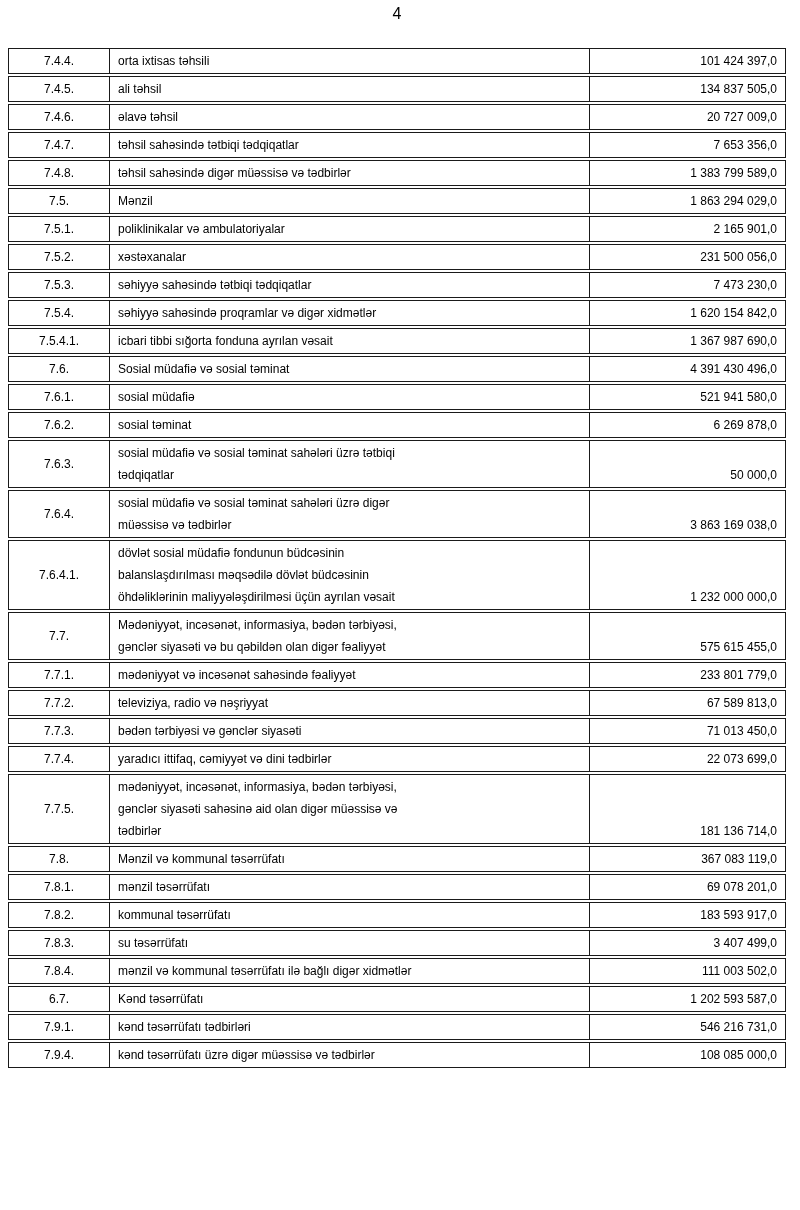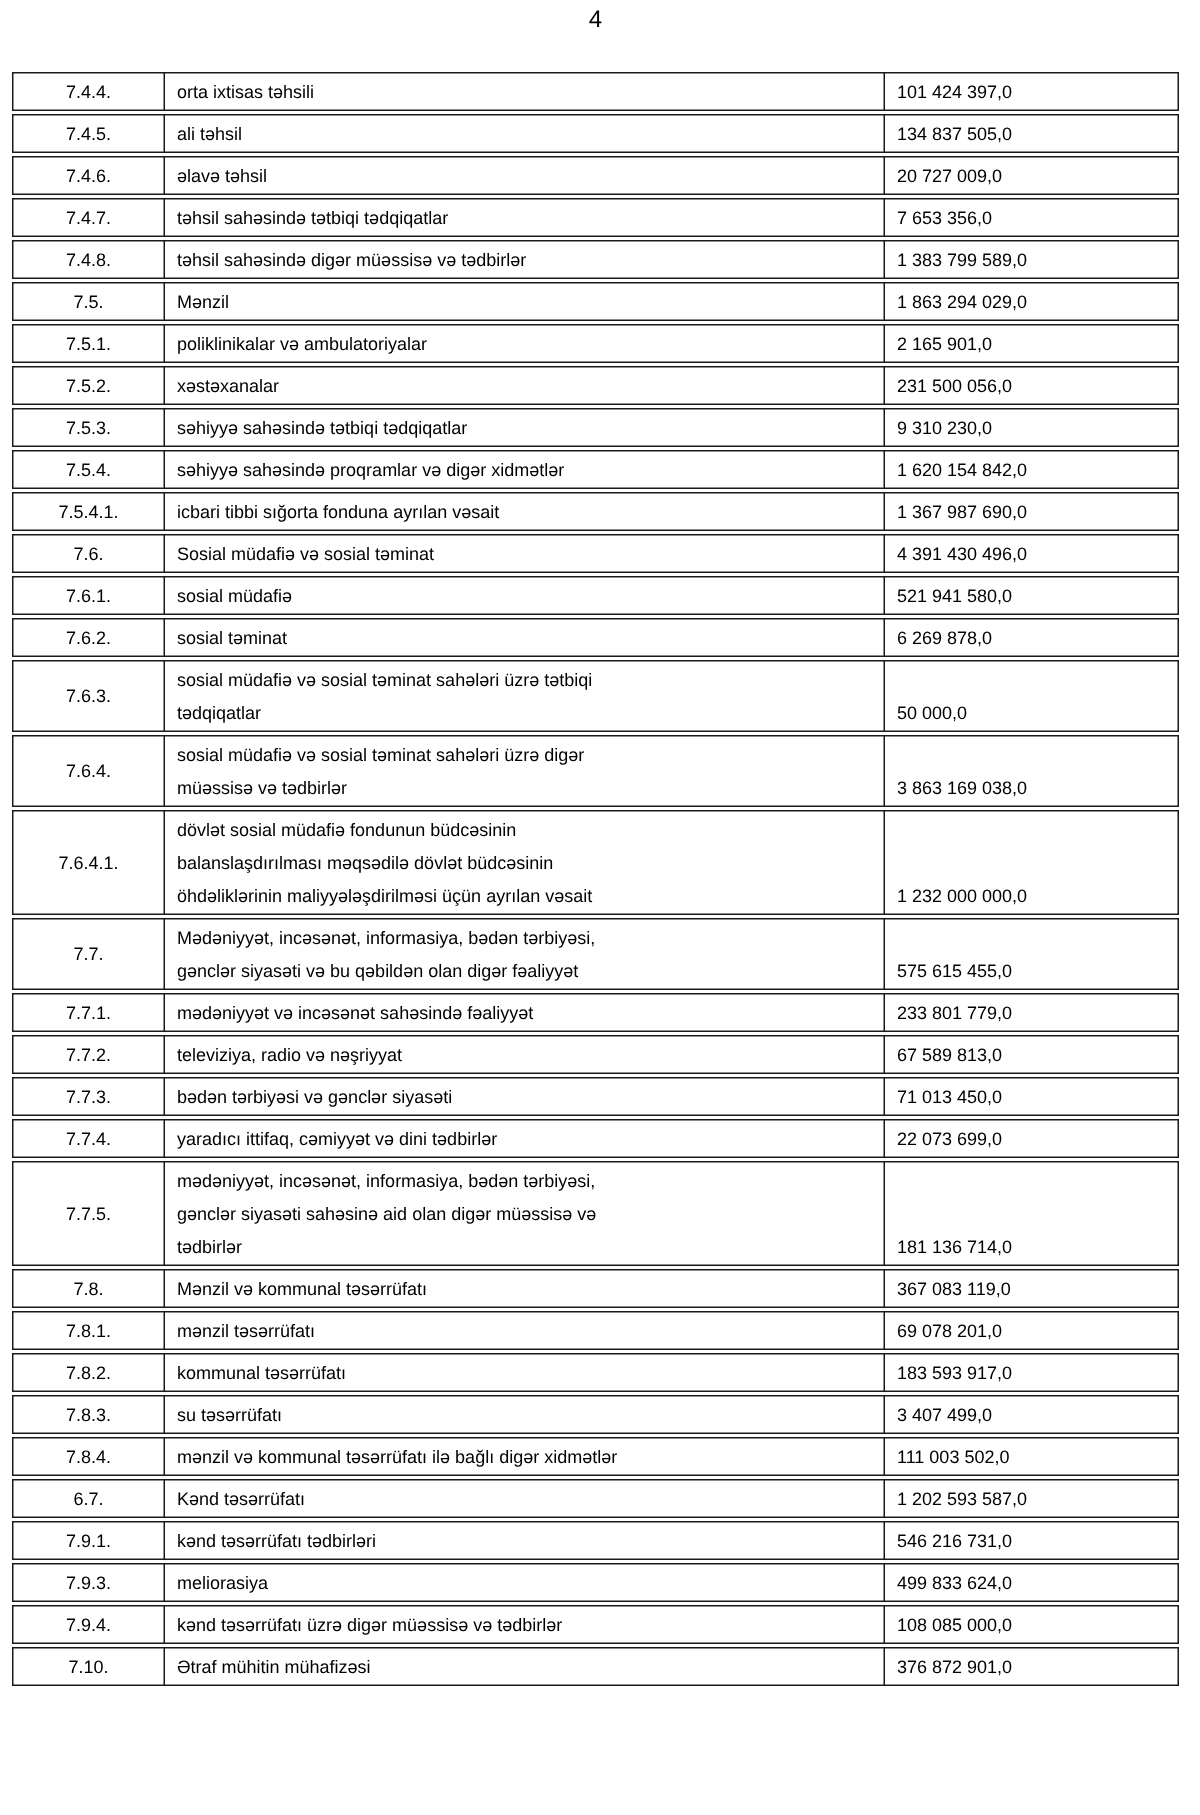--- a/index.html
+++ b/index.html
@@ -52,21 +52,21 @@
     text-align: center;
     vertical-align: middle;
     padding: 1px 2px;
   }
   td.desc {
     text-align: left;
     vertical-align: middle;
     white-space: pre-line;
   }
   td.amount {
-    text-align: left;
+    text-align: right;
     vertical-align: bottom;
     white-space: nowrap;
     padding: 1px 4px;
   }
 </style>
 </head>
 <body>
 
 <div class="page">
 
@@ -123,21 +123,21 @@
 
     <tr>
       <td class="code">7.5.2.</td>
       <td class="desc">xəstəxanalar</td>
       <td class="amount">231 500 056,0</td>
     </tr>
 
     <tr>
       <td class="code">7.5.3.</td>
       <td class="desc">səhiyyə sahəsində tətbiqi tədqiqatlar</td>
-      <td class="amount">9 310 230,0</td>
+      <td class="amount">7 473 230,0</td>
     </tr>
 
     <tr>
       <td class="code">7.5.4.</td>
       <td class="desc">səhiyyə sahəsində proqramlar və digər xidmətlər</td>
       <td class="amount">1 620 154 842,0</td>
     </tr>
 
     <tr>
       <td class="code">7.5.4.1.</td>
@@ -260,33 +260,23 @@
       <td class="amount">1 202 593 587,0</td>
     </tr>
 
     <tr>
       <td class="code">7.9.1.</td>
       <td class="desc">kənd təsərrüfatı tədbirləri</td>
       <td class="amount">546 216 731,0</td>
     </tr>
 
 
-    <tr>
-      <td class="code">7.9.3.</td>
-      <td class="desc">meliorasiya</td>
-      <td class="amount">499 833 624,0</td>
-    </tr>
 
     <tr>
       <td class="code">7.9.4.</td>
       <td class="desc">kənd təsərrüfatı üzrə digər müəssisə və tədbirlər</td>
       <td class="amount">108 085 000,0</td>
     </tr>
 
-    <tr>
-      <td class="code">7.10.</td>
-      <td class="desc">Ətraf mühitin mühafizəsi</td>
-      <td class="amount">376 872 901,0</td>
-    </tr>
   </tbody>
   </table>
 
 </div>
 
 </body></html>

